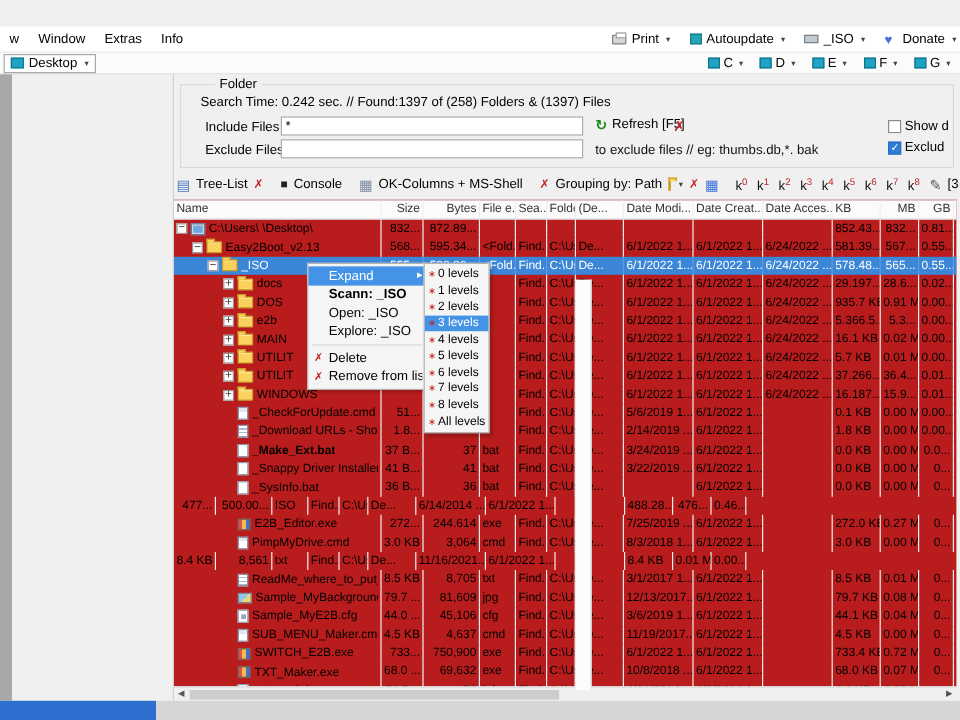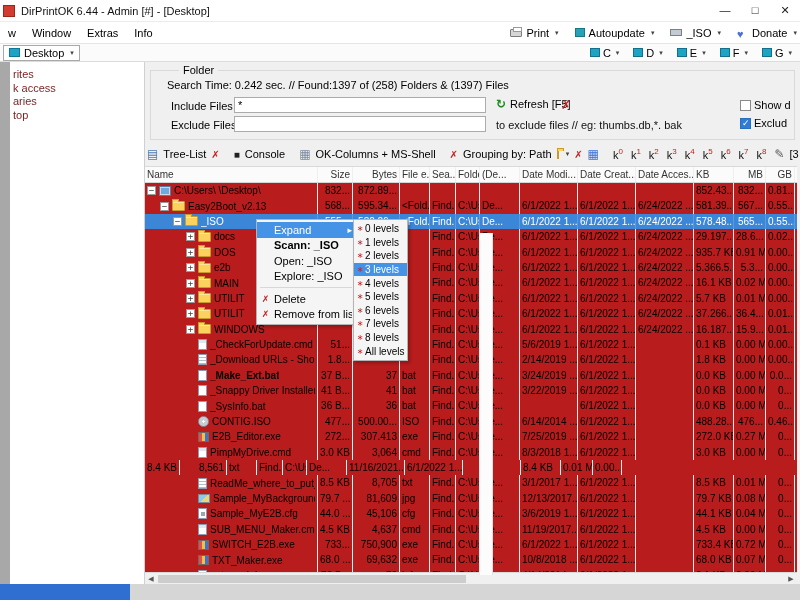--- a/index.html
+++ b/index.html
@@ -133,29 +133,20 @@
 
   
   .bottom{position:absolute;left:0;top:584px;width:800px;height:16px;background:#d6d6d6}
   .taskbar-blue{position:absolute;left:0;top:0;width:130px;height:16px;background:#2f6fd0}
 </style>
 </head>
 <body>
 
 <div class="screen">
 
-  <div class="titlebar">
-    <span class="app-icon"></span>
-    <span class="title-text">DirPrintOK 6.44 - Admin [#] - [Desktop]</span>
-    <span class="win-controls">
-      <span class="win-btn">—</span>
-      <span class="win-btn">□</span>
-      <span class="win-btn">✕</span>
-    </span>
-  </div>
 
   <div class="menubar">
     <span id="menu-left"><span class="mbar-item">w</span><span class="mbar-item">Window</span><span class="mbar-item">Extras</span><span class="mbar-item">Info</span></span>
     <span id="menu-right">
         <span class="mbar-right">
           <span class="mi i-printer-icon"></span>
           <span class="mbar-lbl">Print</span>
           <span class="darr">▾</span>
         </span>
         <span class="mbar-right">
@@ -205,26 +196,20 @@
         </span>
         <span class="drive">
           <span class="drive-ico"></span>
           <span>G</span>
           <span class="darr">▾</span>
         </span>
       </span>
   </div>
 
   <div class="left-gutter"></div>
-  <div class="sidebar" id="sidebar">
-      <div class="side-item">rites</div>
-      <div class="side-item">k access</div>
-      <div class="side-item">aries</div>
-      <div class="side-item">top</div>
-    </div>
   <div class="vsep"></div>
 
   <div class="main">
 
     <div class="group">
       <span class="group-label">Folder</span>
       <span class="summary">Search Time: 0.242 sec. //  Found:1397 of (258) Folders &amp; (1397) Files</span>
       <span class="frow-label inc-label">Include Files</span>
       <input class="txtinput inc-input" value="*" style="">
       <span class="refresh-btn">
@@ -574,46 +559,41 @@
             <div class="cell c-folder">C:\Users...</div>
             <div class="cell c-de">De...</div>
             <div class="cell c-dm"></div>
             <div class="cell c-dc">6/1/2022 1...</div>
             <div class="cell c-da"></div>
             <div class="cell c-kb">0.0 KB</div>
             <div class="cell c-mb">0.00 M...</div>
             <div class="cell c-gb">0...</div>
           </div>
           <div class="trow">
-            <div class="cell c-name namecell" style="padding-left: 41px;">
-              <span class="xspacer"></span>
-              <span class="fico f-file-iso"></span>
-              <span class="fname">CONTIG.ISO</span>
-            </div>
             <div class="cell c-size">477...</div>
             <div class="cell c-bytes">500.00...</div>
             <div class="cell c-ext">ISO</div>
             <div class="cell c-sea">Find...</div>
             <div class="cell c-folder">C:\Users...</div>
             <div class="cell c-de">De...</div>
             <div class="cell c-dm">6/14/2014 ...</div>
             <div class="cell c-dc">6/1/2022 1...</div>
             <div class="cell c-da"></div>
             <div class="cell c-kb">488.28...</div>
             <div class="cell c-mb">476...</div>
             <div class="cell c-gb">0.46...</div>
           </div>
           <div class="trow">
             <div class="cell c-name namecell" style="padding-left: 41px;">
               <span class="xspacer"></span>
               <span class="fico f-file-exe"></span>
               <span class="fname">E2B_Editor.exe</span>
             </div>
             <div class="cell c-size">272...</div>
-            <div class="cell c-bytes">307.413</div>
+            <div class="cell c-bytes">244.614</div>
             <div class="cell c-ext">exe</div>
             <div class="cell c-sea">Find...</div>
             <div class="cell c-folder">C:\Users...</div>
             <div class="cell c-de">De...</div>
             <div class="cell c-dm">7/25/2019 ...</div>
             <div class="cell c-dc">6/1/2022 1...</div>
             <div class="cell c-da"></div>
             <div class="cell c-kb">272.0 KB</div>
             <div class="cell c-mb">0.27 MB</div>
             <div class="cell c-gb">0...</div>

